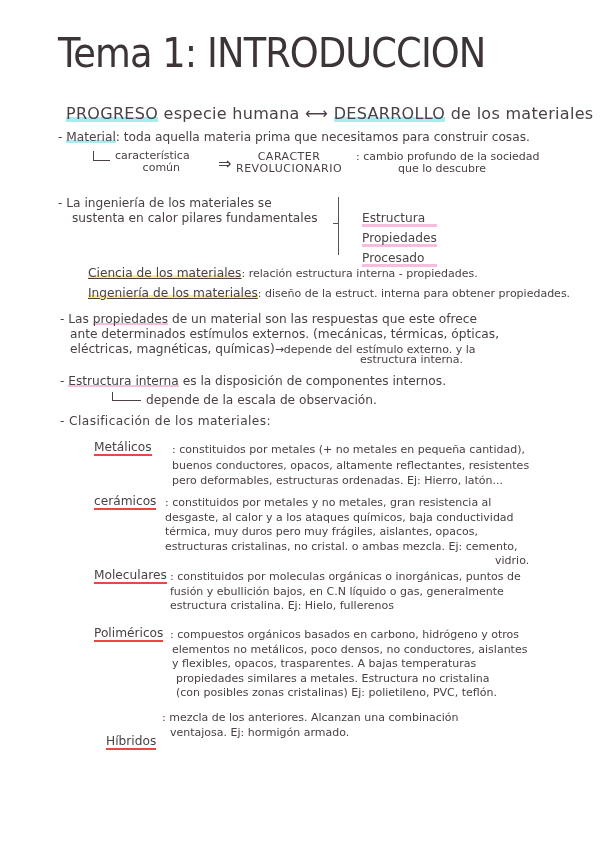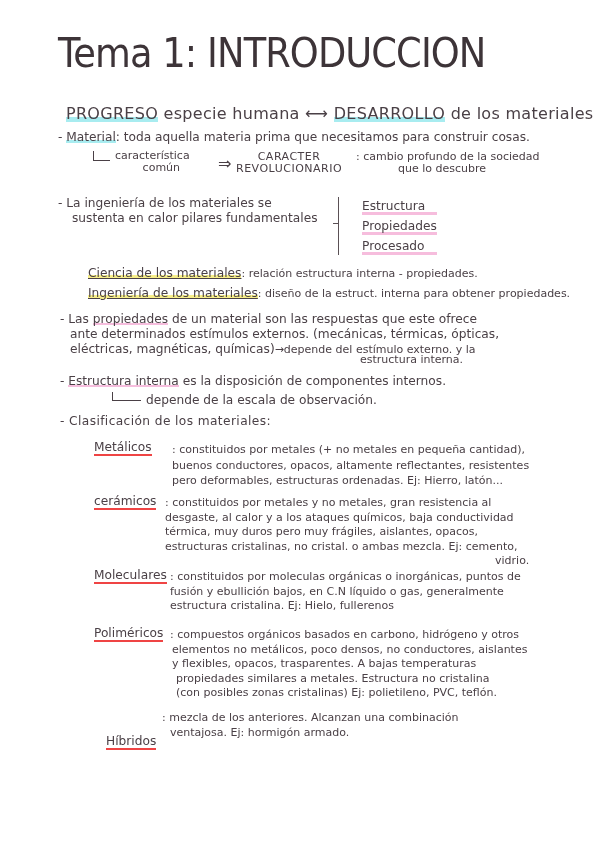--- a/index.html
+++ b/index.html
@@ -71,21 +71,21 @@
   <div class="abs txt sm" style="left:356px; top:151px;">
     <div>: cambio profundo de la sociedad</div>
     <div style="padding-left:42px;">que lo descubre</div>
   </div>
 
   <div class="abs txt" style="left:58px; top:196px;">
     <div>- La ingeniería de los materiales se</div>
     <div style="padding-left:14px;">sustenta en calor pilares fundamentales</div>
   </div>
   <div class="brace"></div>
-  <div class="abs txt" style="left:362px; top:196px; line-height:20px;">
+  <div class="abs txt" style="left:362px; top:208px; line-height:20px;">
     <div class="hl-pink">Estructura</div>
     <div class="hl-pink">Propiedades</div>
     <div class="hl-pink">Procesado</div>
   </div>
 
   <div class="abs txt" style="left:88px; top:266px;">
     <span class="hl-yellow">Ciencia de los materiales</span><span class="sm">: relación estructura interna - propiedades.</span>
   </div>
   <div class="abs txt" style="left:88px; top:286px;">
     <span class="hl-yellow">Ingeniería de los materiales</span><span class="sm">: diseño de la estruct. interna para obtener propiedades.</span>

